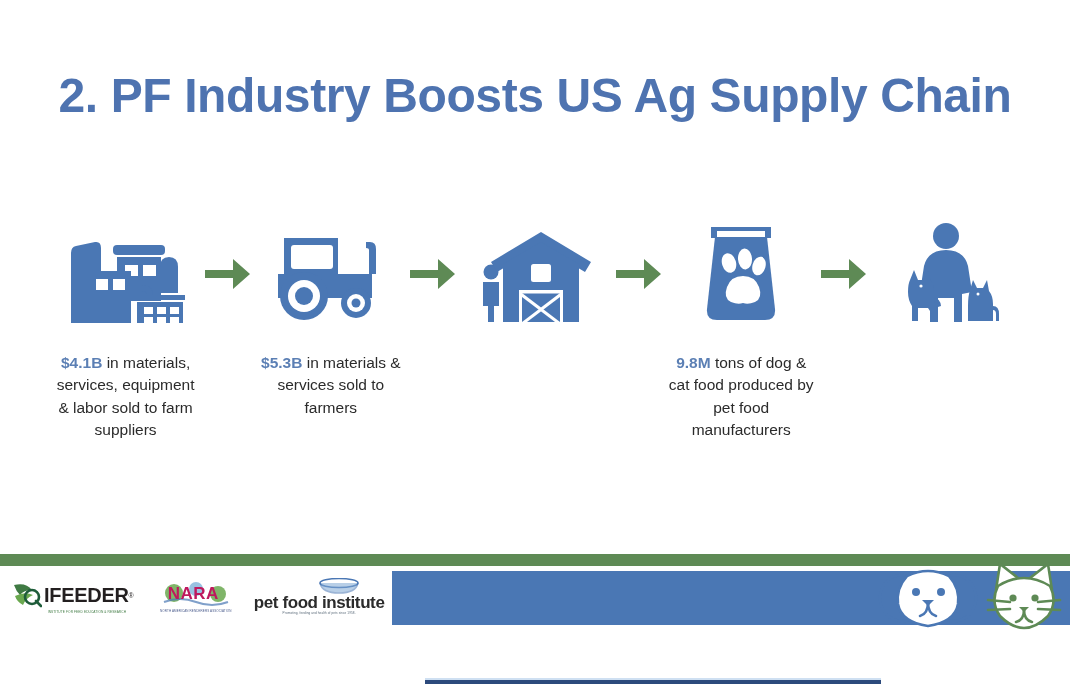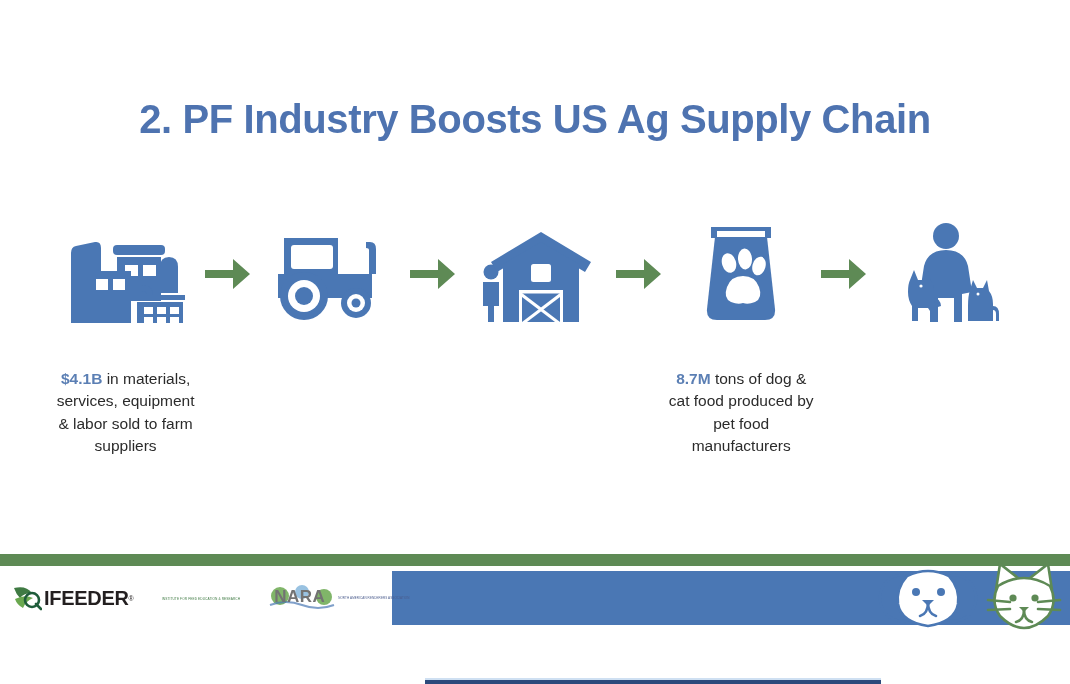--- a/index.html
+++ b/index.html
@@ -16,26 +16,25 @@
     color: #231f20;
   }
 
   
   #slide-title {
     position: absolute;
     top: 68px;
     left: 0;
     width: 1070px;
     text-align: center;
-    font-size: 40px;
+    font-size: 48px;
     font-weight: bold;
     letter-spacing: -0.4px;
     color: #4e73b0;
     line-height: 1.15;
-    margin-top: 28px;
   }
 
   
   #supply-chain-flow {
     position: absolute;
     top: 218px;
     left: 52px;
     width: 968px;
     display: flex;
     flex-direction: row;
@@ -48,21 +47,21 @@
     flex-direction: column;
     align-items: center;
   }
   .step-icon-wrap {
     height: 112px;
     display: flex;
     align-items: center;
     justify-content: center;
   }
   .step-caption {
-    margin-top: 38px;
+    margin-top: 22px;
     text-align: center;
     font-size: 15.5px;
     line-height: 1.44;
     color: #2b2b2b;
     font-family: "Liberation Sans", sans-serif;
   }
   .step-value {
     font-weight: bold;
     color: #5b7fb4;
   }
@@ -99,21 +98,21 @@
     left: 0;
     top: 571px;
     width: 392px;
     height: 54px;
     display: flex;
     align-items: center;
   }
 
   .logo-block {
     display: flex;
-    flex-direction: row;
+    flex-direction: column;
     align-items: center;
     justify-content: flex-start;
   }
   #logo-ifeeder { margin-left: 12px; }
   #logo-nara { margin-left: 26px; }
   #logo-pfi  { margin-left: 22px; }
 
   .logo-wordmark {
     font-weight: bold;
     letter-spacing: -0.3px;
@@ -211,20 +210,23 @@
           <circle cx="32" cy="68" r="24" fill="#4a77b4"></circle>
           <circle cx="32" cy="68" r="16" fill="#ffffff"></circle>
           <circle cx="32" cy="68" r="9" fill="#4a77b4"></circle>
 
           <circle cx="84" cy="75" r="15" fill="#4a77b4"></circle>
           <circle cx="84" cy="75" r="9" fill="#ffffff"></circle>
           <circle cx="84" cy="75" r="4.5" fill="#4a77b4"></circle>
         </g>
       </svg>
     </div>
+    <div class="step-caption">
+      <span class="step-value">$5.3B</span><span> in materials &amp; services sold to farmers</span>
+    </div>
   </div>
 
   <div class="flow-arrow">
     <svg width="46" height="34" viewBox="0 0 46 34" aria-hidden="true">
       <path d="M0 13 L28 13 L28 2 L45 17 L28 32 L28 21 L0 21 Z" fill="#5e8a55"></path>
     </svg>
   </div>
 
   <div class="flow-step">
     <div class="step-icon-wrap">
@@ -269,21 +271,21 @@
           <g fill="#ffffff">
             <ellipse cx="36" cy="40" rx="7" ry="10" transform="rotate(-16 36 40)"></ellipse>
             <ellipse cx="52" cy="36" rx="7" ry="10.5" transform="rotate(-4 52 36)"></ellipse>
             <ellipse cx="66" cy="43" rx="6.5" ry="9.5" transform="rotate(16 66 43)"></ellipse>
             <path d="M50 53 Q62 53 66 64 Q70 75 62 79 Q55 82 50 80 Q45 82 38 79 Q30 75 34 64 Q38 53 50 53 Z"></path>
           </g>
         </g>
       </svg>
     </div>
     <div class="step-caption">
-      <span class="step-value">8.7M</span><span> tons of dog &amp; cat food produced by pet food manufacturers</span>
+      <span class="step-value">9.8M</span><span> tons of dog &amp; cat food produced by pet food manufacturers</span>
     </div>
   </div>
 
   <div class="flow-arrow">
     <svg width="46" height="34" viewBox="0 0 46 34" aria-hidden="true">
       <path d="M0 13 L28 13 L28 2 L45 17 L28 32 L28 21 L0 21 Z" fill="#5e8a55"></path>
     </svg>
   </div>
 
   <div class="flow-step">
@@ -337,25 +339,37 @@
   <div class="logo-block" id="logo-nara">
     <div style="position:relative;line-height:0;">
       <span style="display:inline-block;line-height:0;">
         <svg width="72" height="26" viewBox="0 0 72 26" aria-hidden="true">
           <circle cx="14" cy="11" r="9" fill="#6aa84f" opacity="0.85"></circle>
           <circle cx="58" cy="12" r="8" fill="#6aa84f" opacity="0.85"></circle>
           <circle cx="36" cy="7" r="7" fill="#7fb3d9" opacity="0.8"></circle>
           <path d="M4 20 Q20 14 36 20 Q52 26 68 20" stroke="#4a77b4" stroke-width="2" fill="none" opacity="0.7"></path>
         </svg>
       </span>
-      <span class="logo-wordmark" style="position:absolute;left:8px;top:3px;font-size:17px;color:#737373;letter-spacing:0.5px;">NARA</span>
+      <span class="logo-wordmark" style="position:absolute;left:8px;top:3px;font-size:17px;color:#be185d;letter-spacing:0.5px;">NARA</span>
     </div>
     <div class="logo-tagline" style="color:#4a5b8c;font-size:3px;">NORTH AMERICAN RENDERERS ASSOCIATION</div>
   </div>
 
+  <div class="logo-block" id="logo-pfi">
+    <div style="position:relative;line-height:0;height:16px;width:126px;">
+      <span style="position:absolute;left:62px;top:-2px;line-height:0;">
+        <svg width="42" height="17" viewBox="0 0 42 17" aria-hidden="true">
+          <ellipse cx="21" cy="5" rx="19" ry="4.5" fill="none" stroke="#4a77b4" stroke-width="1.6"></ellipse>
+          <path d="M2 5 Q4 15 21 15 Q38 15 40 5" fill="#7fa8d4" opacity="0.55" stroke="#4a77b4" stroke-width="1.4"></path>
+        </svg>
+      </span>
+    </div>
+    <div class="logo-wordmark" style="font-size:17px;color:#2b2b2b;letter-spacing:-0.4px;margin-top:-2px;">pet food institute</div>
+    <div class="logo-tagline" style="color:#5b6b7a;font-size:3.1px;">Promoting, feeding and health of pets since 1958.</div>
+  </div>
 
 </div>
 
 <div id="footer-pets">
   <svg width="190" height="86" viewBox="0 0 190 86" aria-hidden="true">
 
     <g fill="none" stroke="#4a77b4" stroke-width="2.6">
       <ellipse cx="26" cy="42" rx="22" ry="23"></ellipse>
       <ellipse cx="78" cy="42" rx="22" ry="23"></ellipse>
       <path d="M31 20 Q52 10 73 20 Q84 32 82 48 Q79 66 52 70 Q25 66 22 48 Q20 32 31 20 Z" fill="#ffffff"></path>

